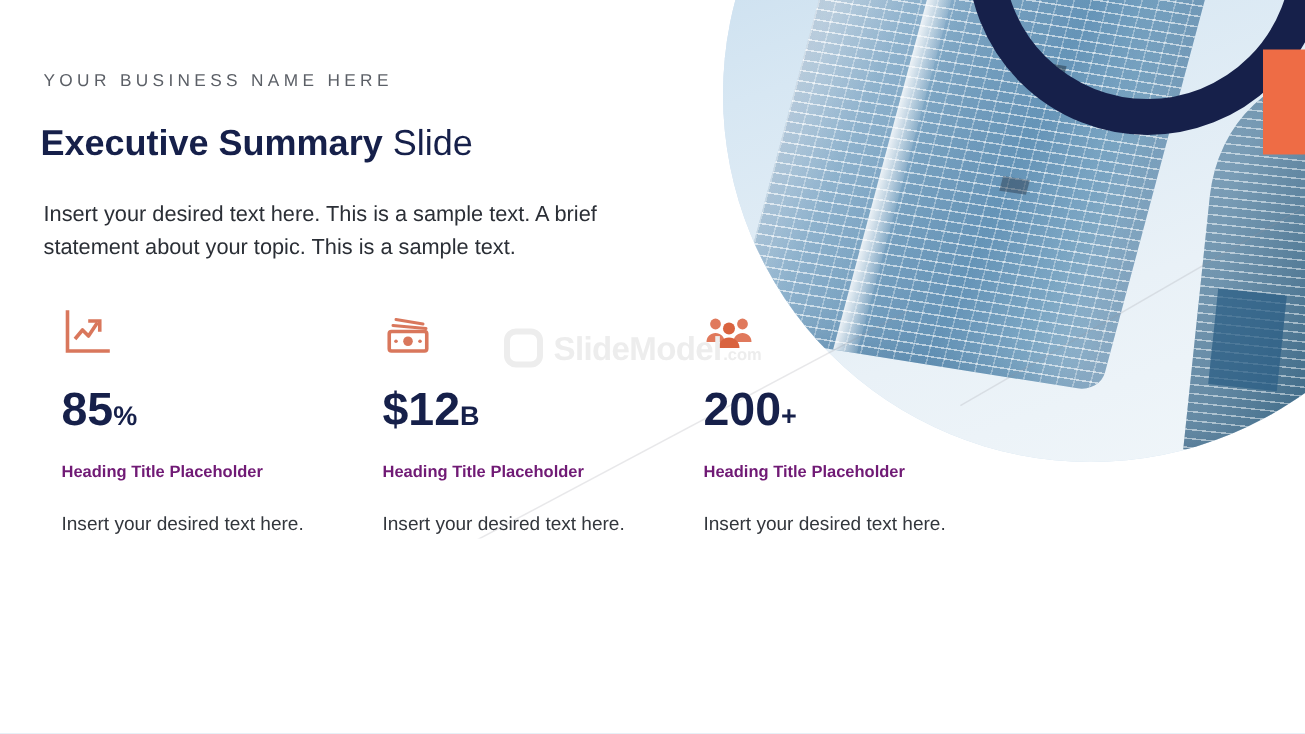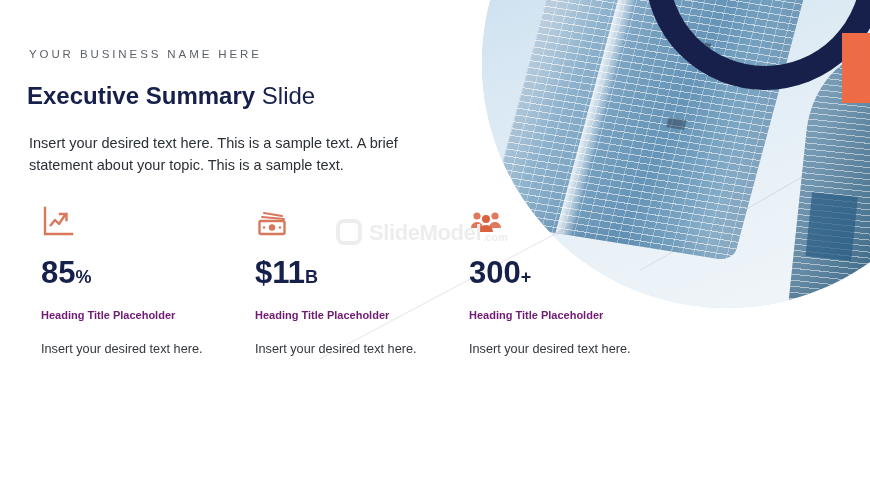--- a/index.html
+++ b/index.html
@@ -270,21 +270,21 @@
         <svg width="34" height="34" viewBox="0 0 34 34" fill="none">
           <path d="M9 8 L27 11" stroke="#d9775c" stroke-width="2" stroke-linecap="round"></path>
           <path d="M7 12 L29 14" stroke="#d9775c" stroke-width="2" stroke-linecap="round"></path>
           <rect x="4.5" y="16" width="25" height="13" rx="1.5" stroke="#d9775c" stroke-width="2.4"></rect>
           <circle cx="17" cy="22.5" r="3.2" fill="#d9775c"></circle>
           <circle cx="9" cy="22.5" r="1.2" fill="#d9775c"></circle>
           <circle cx="25" cy="22.5" r="1.2" fill="#d9775c"></circle>
         </svg>
       </span>
       <div class="value">
-        <span>$11</span><span class="suffix">B</span>
+        <span>$12</span><span class="suffix">B</span>
       </div>
       <div class="heading">Heading Title Placeholder</div>
       <div class="desc">Insert your desired text here. This is a sample text.</div>
       <div class="bar">
         <div class="seg-a"></div>
         <div class="seg-b"></div>
       </div>
     </div>
 
     <div class="col c2">
@@ -292,21 +292,21 @@
         <svg width="34" height="34" viewBox="0 0 34 34" fill="none">
           <circle cx="8" cy="11" r="3.6" fill="#e0795c"></circle>
           <path d="M2 23 c0-3.6 2.7-6 6-6 s6 2.4 6 6z" fill="#e0795c"></path>
           <circle cx="26" cy="11" r="3.6" fill="#e0795c"></circle>
           <path d="M20 23 c0-3.6 2.7-6 6-6 s6 2.4 6 6z" fill="#e0795c"></path>
           <circle cx="17" cy="14" r="4" fill="#d9633f"></circle>
           <path d="M10 27 c0-4 3.1-7 7-7 s7 3 7 7z" fill="#d9633f"></path>
         </svg>
       </span>
       <div class="value">
-        <span>300</span><span class="suffix">+</span>
+        <span>200</span><span class="suffix">+</span>
       </div>
       <div class="heading">Heading Title Placeholder</div>
       <div class="desc">Insert your desired text here. This is a sample text.</div>
       <div class="bar">
         <div class="seg-a"></div>
         <div class="seg-b"></div>
       </div>
     </div>
 
   </div>

